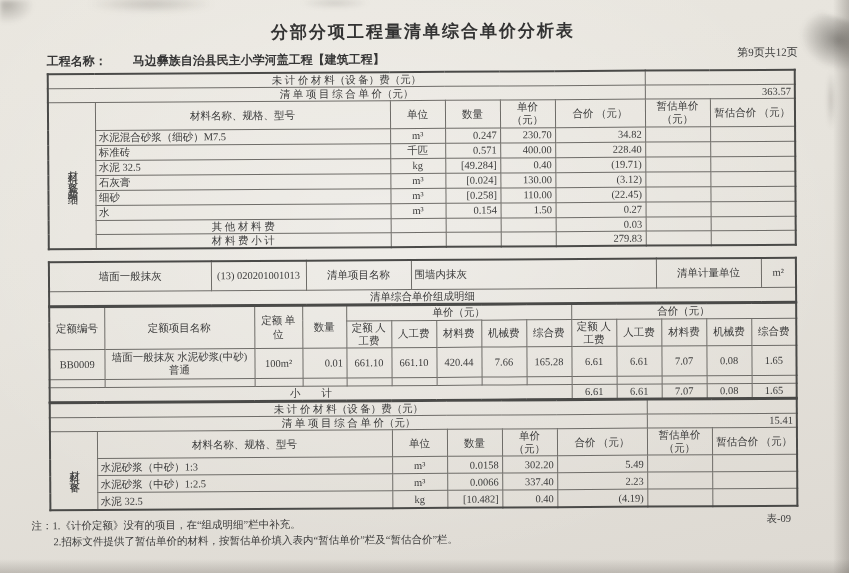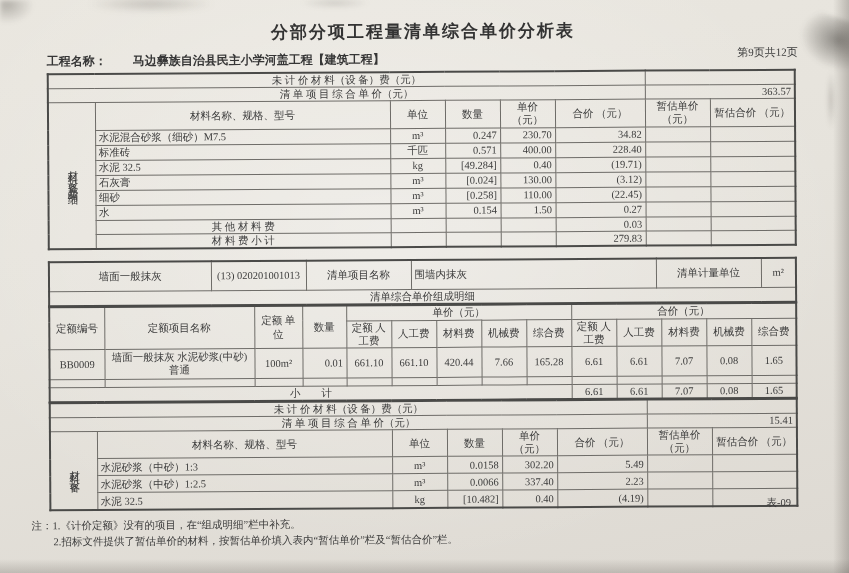--- a/index.html
+++ b/index.html
@@ -51,21 +51,21 @@
   .pr25{padding-right:25px;}
   .h13{height:13px;} .h14{height:14px;} .h15{height:14px;} .h17{height:15px;}
   .h18{height:17px;} .h24{height:24px;} .h26{height:26px;} .h30{height:30px;} .h8{height:8px;}
   .hd{text-align:center;color:#3e3e3e;}
   .sub{font-size:10px;text-align:center;}
   .vcell{padding:0;}
   .vtext{writing-mode:vertical-lr;text-orientation:upright;letter-spacing:3px;
          margin:0 auto;font-size:10.5px;line-height:1;}
   .notes{margin:7px 0 0 30px;font-size:10.5px;color:#3c3c3c;line-height:1.55;}
   .notes .n2{margin-left:22px;}
-  .formcode{position:absolute;right:58px;top:496px;font-size:10.5px;color:#3c3c3c;}
+  .formcode{position:absolute;right:58px;top:512px;font-size:10.5px;color:#3c3c3c;}
 </style>
 </head>
 <body>
 
 <div class="paper"></div>
 <div class="artifact a1"></div>
 <div class="artifact a2"></div>
 <div class="artifact a3"></div>
 <div class="artifact a4"></div>
 <div class="artifact a5"></div>

